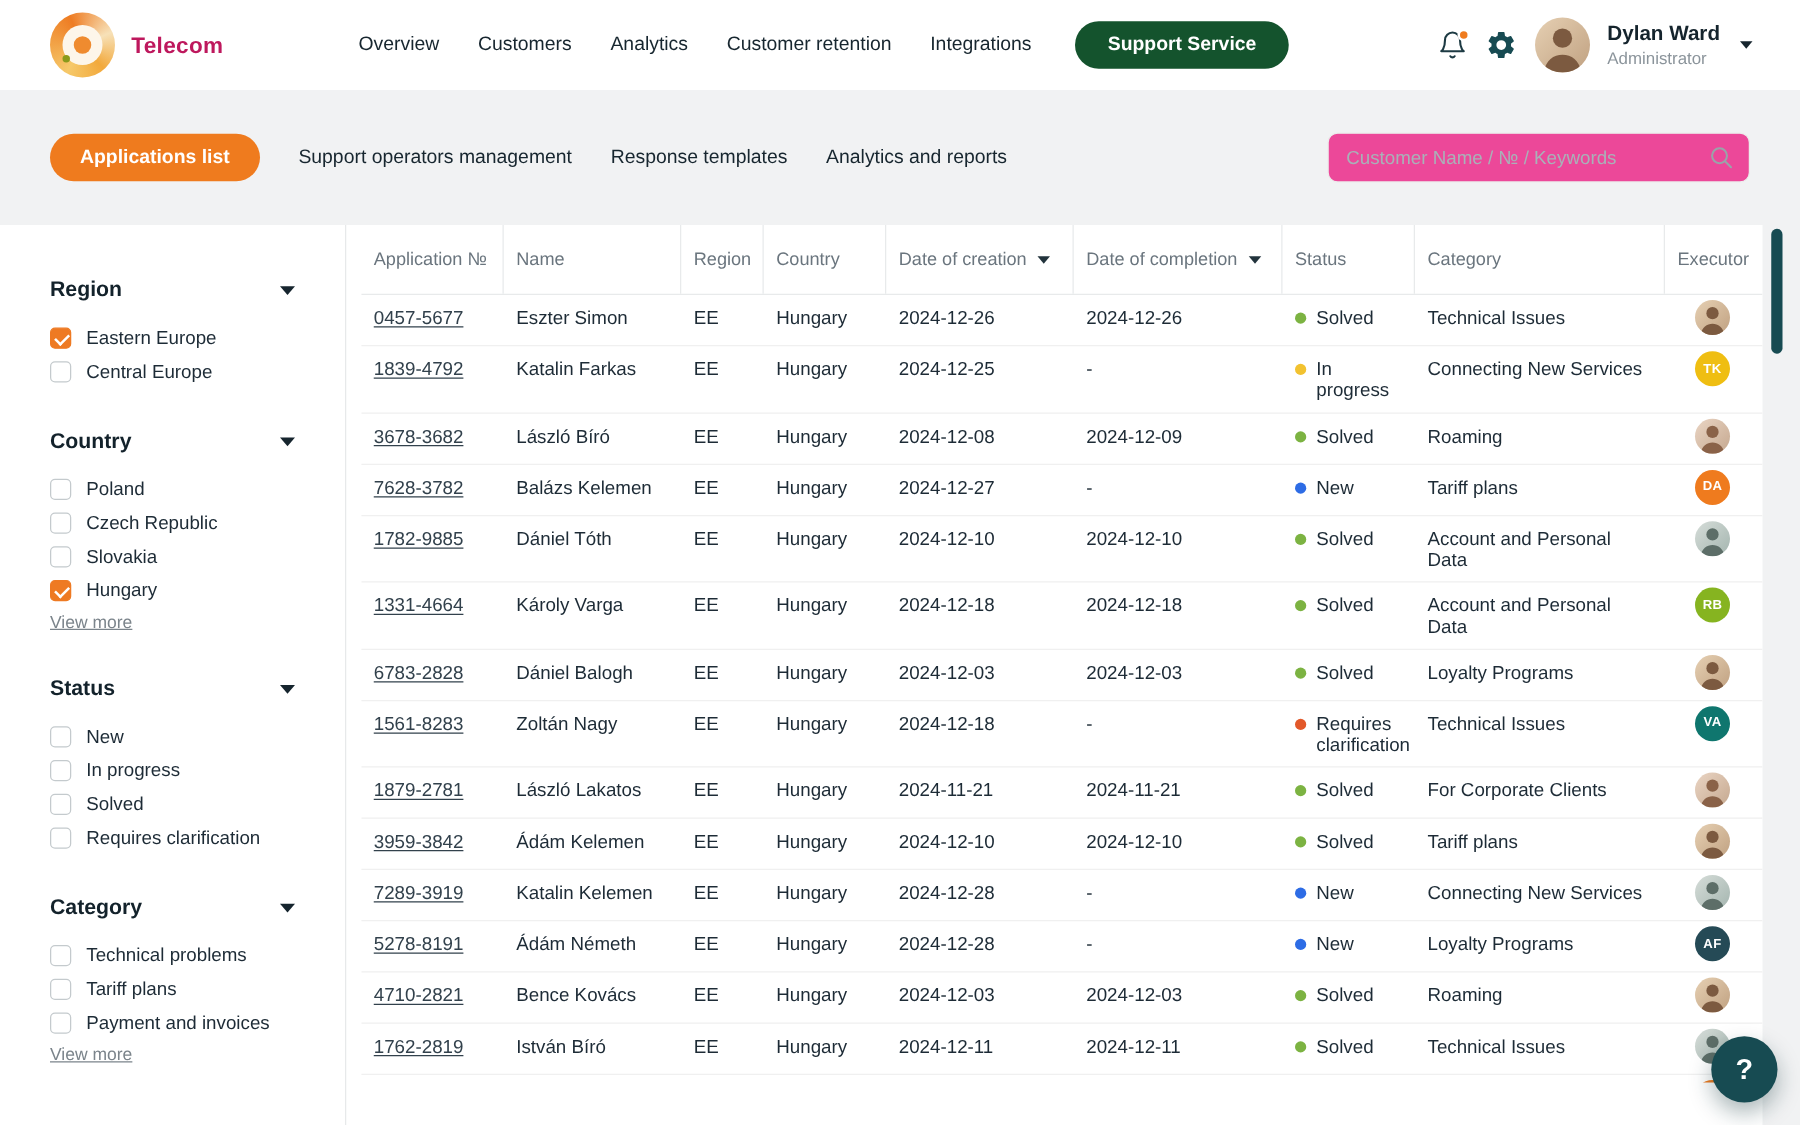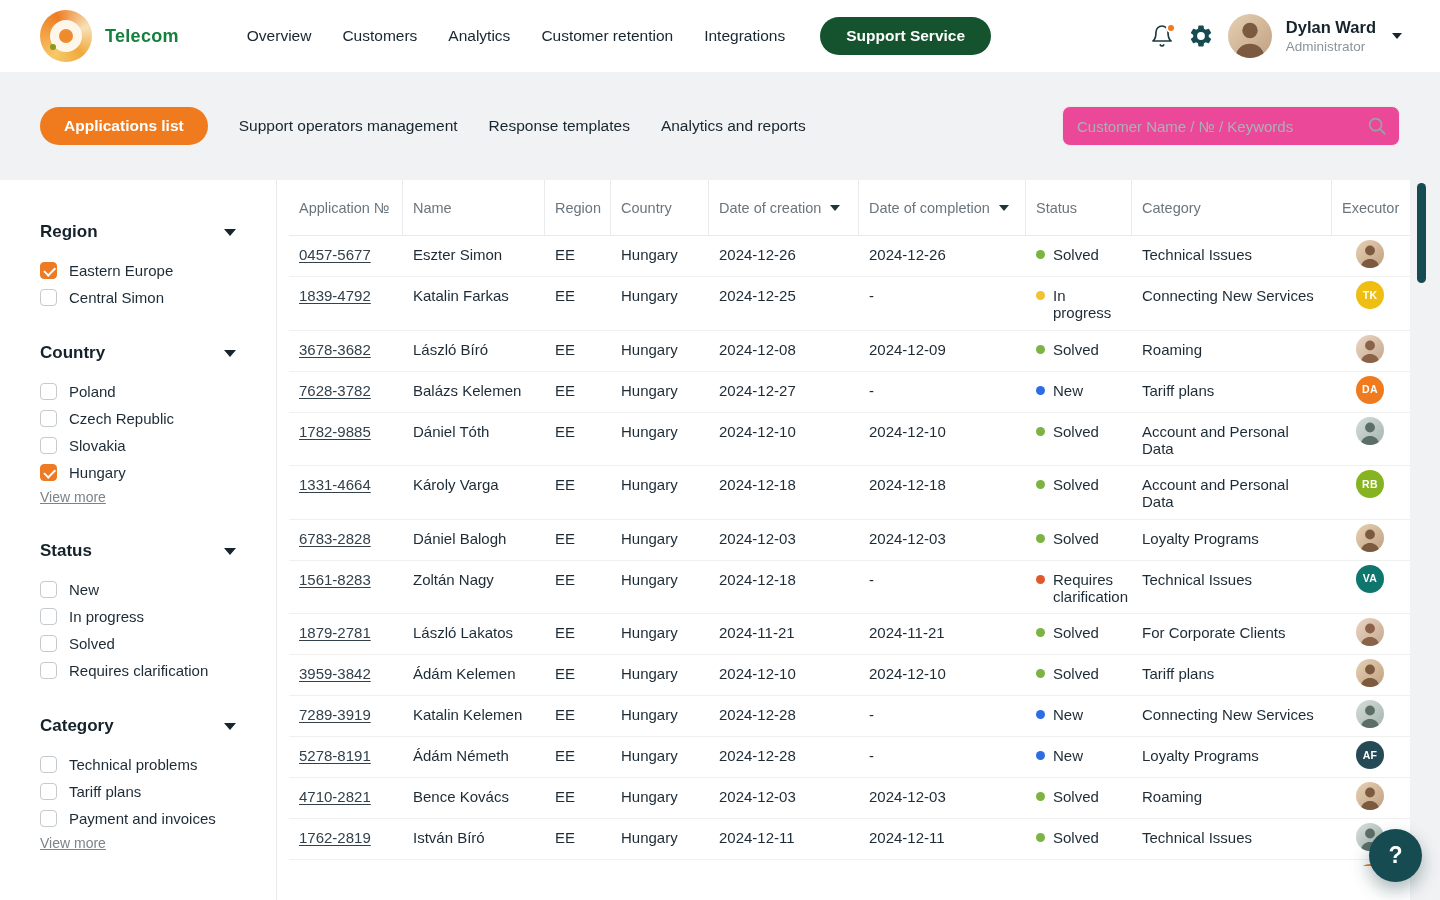--- a/index.html
+++ b/index.html
@@ -17,22 +17,22 @@
   .brand { display:flex; align-items:center; gap:13px; }
   .logo-mark {
     width:52px; height:52px; border-radius:50%; position:relative; flex:0 0 auto;
     background:conic-gradient(from 210deg,#f6c96a,#ee7c23 35%,#f7e1b8 60%,#f2a93c 80%,#f6c96a);
   }
   .logo-mark::before { content:""; position:absolute; inset:10px; border-radius:50%; background:#fdf6ea; }
   .logo-mark::after {
     content:""; position:absolute; width:14px; height:14px; border-radius:50%; background:#ef8b2f;
     top:19px; left:19px; box-shadow:-13px 11px 0 -4px #8a9a1b;
   }
-  .brand-name { font-size:18px; font-weight:700; color:#15803d; letter-spacing:.3px; }
-  .primary-nav { display:flex; align-items:center; margin-left:68px; }
+  .brand-name { font-size:18px; font-weight:700; color:#be185d; letter-spacing:.3px; }
+  .primary-nav { display:flex; align-items:center; margin-left:108px; }
   .nav-link { font-size:15.5px; color:#17262f; margin-right:31px; cursor:pointer; white-space:nowrap; }
   .support-btn {
     margin-left:4px; height:38px; padding:0 26px; border:none; border-radius:20px;
     background:#14532d; color:#fff; font-size:15.5px; font-weight:600; cursor:pointer;
     font-family:inherit; white-space:nowrap;
   }
   .header-right { margin-left:auto; display:flex; align-items:center; gap:14px; }
   .icon-btn { position:relative; cursor:pointer; display:flex; align-items:center; }
   .bell-dot { position:absolute; top:-1px; right:-2px; width:10px; height:10px; border-radius:50%;
     background:#EF7B1E; border:2px solid #fff; }
@@ -195,21 +195,21 @@
         <div class="filter-head">
           <div class="filter-title">Region</div>
           <div class="chev-big"></div>
         </div>
         <label class="check-row">
           <span class="checkbox checked"></span>
           <span class="check-label">Eastern Europe</span>
         </label>
         <label class="check-row">
           <span class="checkbox"></span>
-          <span class="check-label">Central Simon</span>
+          <span class="check-label">Central Europe</span>
         </label>
       </div>
       <div class="filter-group">
         <div class="filter-head">
           <div class="filter-title">Country</div>
           <div class="chev-big"></div>
         </div>
         <label class="check-row">
           <span class="checkbox"></span>
           <span class="check-label">Poland</span>

